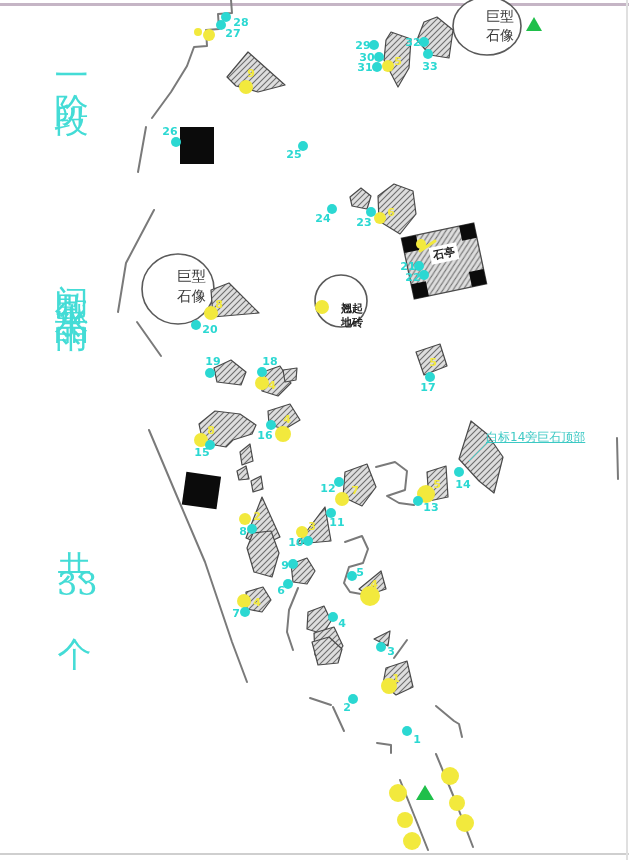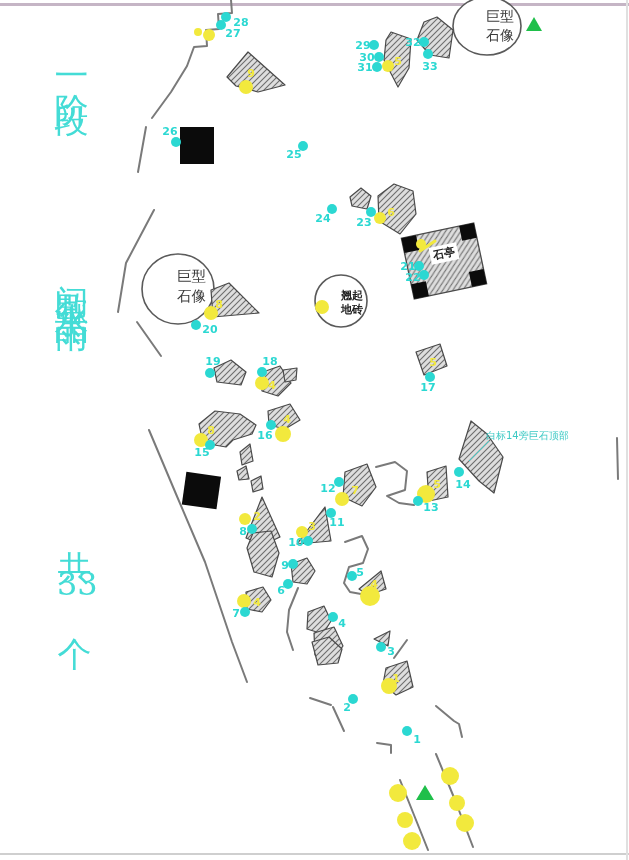--- a/index.html
+++ b/index.html
@@ -11,26 +11,26 @@
   svg.map{position:absolute;left:0;top:0;}
   .vert{position:absolute;writing-mode:vertical-rl;text-orientation:upright;
         font-family:"DejaVu Serif","Liberation Serif",serif;
         font-size:34px;letter-spacing:9px;color:#44dcd6;line-height:1;}
   .horiz33{position:absolute;font-family:"DejaVu Serif","Liberation Serif",serif;
         font-size:32px;color:#44dcd6;line-height:1;}
   .circle-label{position:absolute;text-align:right;color:#3a3a3a;
         font-family:"DejaVu Serif","Liberation Serif",serif;line-height:1.35;}
   .circle-label.top{left:462px;top:7px;width:52px;font-size:14px;}
   .circle-label.left{left:152px;top:267px;width:54px;font-size:14.5px;}
-  .circle-label.tile{left:321px;top:289px;width:42px;font-size:11px;font-weight:bold;color:#222;line-height:1.3;}
+  .circle-label.tile{left:321px;top:302px;width:42px;font-size:11px;font-weight:bold;color:#222;line-height:1.3;}
   .pavilion-label{position:absolute;left:430px;top:245px;background:#fff;color:#222;
         font-size:11px;font-weight:bold;padding:1px 3px;transform:rotate(-12deg);
         font-family:"DejaVu Serif","Liberation Serif",serif;}
-  .note14{position:absolute;left:486px;top:429px;font-size:10px;color:#3cc9c4;
-        white-space:nowrap;}
+  .note14{position:absolute;left:486px;top:429px;font-size:12px;color:#3cc9c4;
+        text-decoration:underline;white-space:nowrap;}
 </style>
 </head>
 <body>
 
 <div class="page">
   <div class="border-top"></div>
   <div class="border-bottom"></div>
   <div class="border-right"></div>
 
   <svg class="map" width="629" height="860" viewBox="0 0 629 860">

